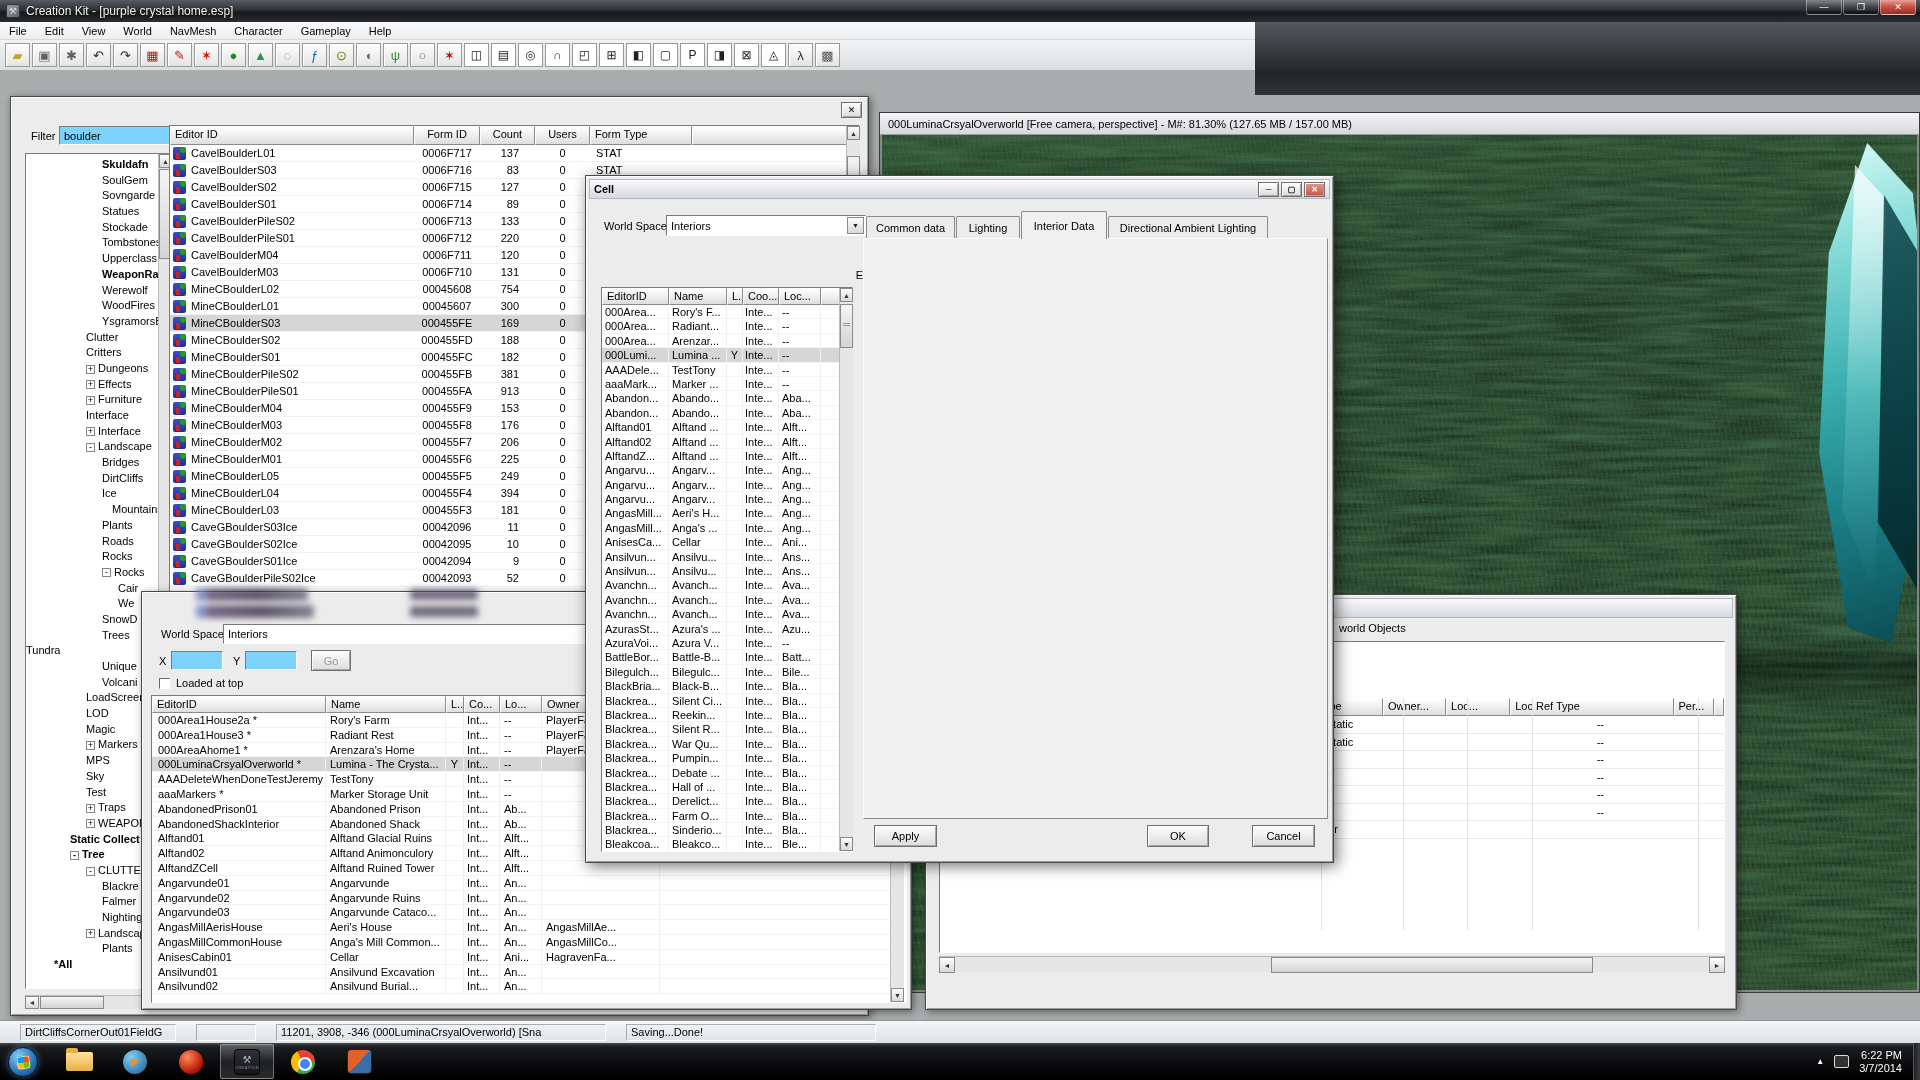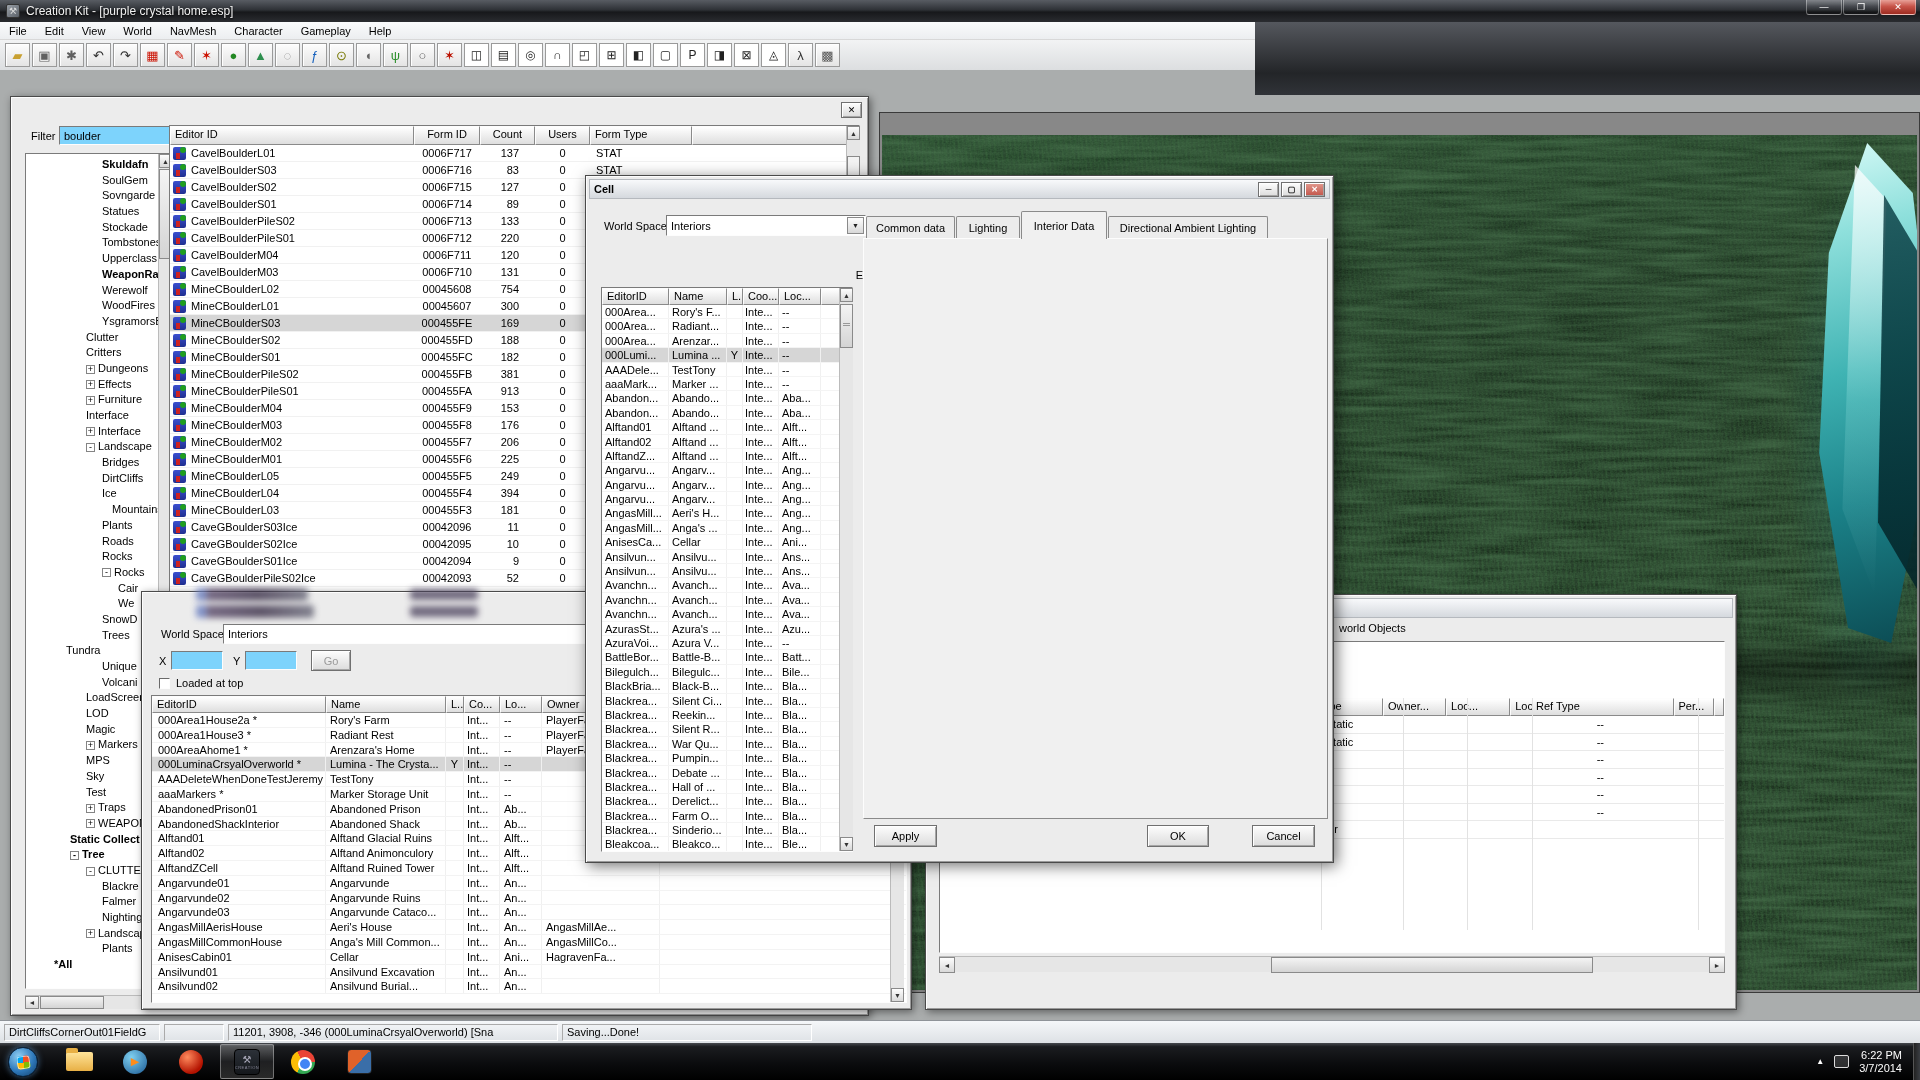--- a/index.html
+++ b/index.html
@@ -124,21 +124,21 @@
  repeating-linear-gradient(90deg,rgba(64,128,64,.12) 0 1px,transparent 1px 4px),
  linear-gradient(180deg,#16301c,#0b170d 45%,#0d1a0f)}
 #vp-band{position:absolute;left:0;top:500px;width:100%;height:80px;background:linear-gradient(rgba(0,0,0,0),rgba(0,0,0,.4) 40%,rgba(0,0,0,0));}
 .crystal{position:absolute}
 #crystal-glow{left:905px;top:20px;width:160px;height:560px;background:radial-gradient(closest-side,rgba(90,220,220,.28),rgba(40,140,140,.10) 60%,transparent);}
 #crystal-main{left:930px;top:8px;width:120px;height:500px;background:linear-gradient(165deg,#d9fbf8 0%,#8fe0dc 18%,#3fb3b3 45%,#1b8289 70%,#0b4a52 100%);clip-path:polygon(46% 0,84% 10%,97% 38%,88% 74%,66% 100%,30% 97%,6% 62%,14% 22%)}
 #crystal-facet{left:952px;top:30px;width:70px;height:430px;background:linear-gradient(180deg,rgba(255,255,255,.75),rgba(190,255,250,.18) 55%,rgba(255,255,255,0));clip-path:polygon(30% 0,75% 8%,58% 100%,12% 80%)}
 #crystal-dark{left:990px;top:60px;width:60px;height:420px;background:linear-gradient(180deg,rgba(6,60,66,.8),rgba(4,36,40,.9));clip-path:polygon(20% 0,95% 18%,80% 95%,10% 78%)}
 
 #statusbar{position:absolute;left:0;top:1020px;width:1920px;height:23px;background:linear-gradient(#f5f7f9,#dde1e5);border-top:1px solid #8f9398;z-index:30;display:flex;align-items:center}
-.sb-panel{height:17px;margin-left:4px;border:1px solid;border-color:#aaa #fff #fff #aaa;padding:1px 6px 0 4px;white-space:nowrap;overflow:hidden}
+.sb-panel{height:17px;margin-left:20px;border:1px solid;border-color:#aaa #fff #fff #aaa;padding:1px 6px 0 4px;white-space:nowrap;overflow:hidden}
 
 #taskbar{position:absolute;left:0;top:1043px;width:1920px;height:37px;background:linear-gradient(180deg,#46494e 0,#1b1d20 10%,#0b0c0e 55%,#000);z-index:50;display:flex;align-items:center}
 #start-orb{width:30px;height:30px;border-radius:50%;margin:0 14px 0 8px;background:radial-gradient(circle at 35% 30%,#8ecdf2,#2e78ba 55%,#123d66);border:1px solid #0a2540;position:relative;box-shadow:0 0 6px rgba(120,190,255,.5)}
 #start-orb::after{content:"";position:absolute;left:8px;top:8px;width:13px;height:13px;border-radius:3px;background:conic-gradient(#f25022 0 25%,#7fba00 0 50%,#ffb900 0 75%,#00a4ef 0 100%);transform:rotate(-8deg);box-shadow:inset 0 0 0 1px rgba(255,255,255,.7)}
 .tb-app{width:54px;height:35px;display:flex;align-items:center;justify-content:center;margin-right:2px;border-radius:2px}
 .tb-app.active{background:linear-gradient(rgba(255,255,255,.28),rgba(255,255,255,.08) 50%,rgba(255,255,255,.16));border:1px solid rgba(255,255,255,.35)}
 .icon-folder{width:27px;height:19px;background:linear-gradient(#ffe49a,#e8b045);border-radius:2px;position:relative}
 .icon-folder::before{content:"";position:absolute;left:0;top:-4px;width:12px;height:5px;background:#e8b045;border-radius:2px 2px 0 0}
 .icon-wmp{width:24px;height:24px;border-radius:50%;background:radial-gradient(circle at 35% 30%,#7fd0f0,#1b5a94);display:flex;align-items:center;justify-content:center;color:#ff8c1a;font-size:11px}
 .icon-orb{width:24px;height:24px;border-radius:50%;background:radial-gradient(circle at 35% 30%,#ff8a5d,#b31200 70%)}
@@ -270,20 +270,23 @@
     <span class="tb-btn">
       <span class="tb-g" style="color: rgb(85, 85, 85);">▩</span>
     </span>
 </div>
 <div id="tod-label">Time of day</div>
 <div id="tod-track"></div>
 <div id="tod-thumb"></div>
 <div id="tod-value">10.00</div>
 
 <div id="render-window">
+  <div id="rw-title">
+      <span>000LuminaCrsyalOverworld [Free camera, perspective] - M#: 81.30% (127.65 MB / 157.00 MB)</span>
+    </div>
   <div id="viewport">
     <svg style="position:absolute;left:0;top:0;width:100%;height:100%" xmlns="http://www.w3.org/2000/svg">
       <filter id="gn">
           <feTurbulence type="fractalNoise" baseFrequency="0.012 0.18" numOctaves="3" seed="7"></feTurbulence>
           <feColorMatrix type="matrix" values="0 0 0 0 0.07  0 0 0 0 0.18  0 0 0 0 0.08  0 0 0 0.8 0"></feColorMatrix>
         </filter>
       <filter id="gn2">
           <feTurbulence type="fractalNoise" baseFrequency="0.5 0.9" numOctaves="2" seed="3"></feTurbulence>
           <feColorMatrix type="matrix" values="0 0 0 0 0.10  0 0 0 0 0.24  0 0 0 0 0.11  0 0 0 0.35 0"></feColorMatrix>
         </filter>
@@ -409,21 +412,21 @@
       <div class="tree-item" style="padding-left: 76px;"><span class="lbl">Ice</span></div>
       <div class="tree-item" style="padding-left: 86px;"><span class="lbl">Mountains</span></div>
       <div class="tree-item" style="padding-left: 76px;"><span class="lbl">Plants</span></div>
       <div class="tree-item" style="padding-left: 76px;"><span class="lbl">Roads</span></div>
       <div class="tree-item" style="padding-left: 76px;"><span class="lbl">Rocks</span></div>
       <div class="tree-item" style="padding-left: 76px;"><span class="exp">-</span><span class="lbl">Rocks</span></div>
       <div class="tree-item" style="padding-left: 92px;"><span class="lbl">Cair</span></div>
       <div class="tree-item" style="padding-left: 92px;"><span class="lbl">We</span></div>
       <div class="tree-item" style="padding-left: 76px;"><span class="lbl">SnowD</span></div>
       <div class="tree-item" style="padding-left: 76px;"><span class="lbl">Trees</span></div>
-      <div class="tree-item" style=" margin-left: 40px;"><span class="lbl">Tundra</span></div>
+      <div class="tree-item" style=""><span class="lbl">Tundra</span></div>
       <div class="tree-item" style="padding-left: 76px;"><span class="lbl">Unique</span></div>
       <div class="tree-item" style="padding-left: 76px;"><span class="lbl">Volcani</span></div>
       <div class="tree-item" style="padding-left: 60px;"><span class="lbl">LoadScreen</span></div>
       <div class="tree-item" style="padding-left: 60px;"><span class="lbl">LOD</span></div>
       <div class="tree-item" style="padding-left: 60px;"><span class="lbl">Magic</span></div>
       <div class="tree-item" style="padding-left: 60px;"><span class="exp">+</span><span class="lbl">Markers</span></div>
       <div class="tree-item" style="padding-left: 60px;"><span class="lbl">MPS</span></div>
       <div class="tree-item" style="padding-left: 60px;"><span class="lbl">Sky</span></div>
       <div class="tree-item" style="padding-left: 60px;"><span class="lbl">Test</span></div>
       <div class="tree-item" style="padding-left: 60px;"><span class="exp">+</span><span class="lbl">Traps</span></div>

